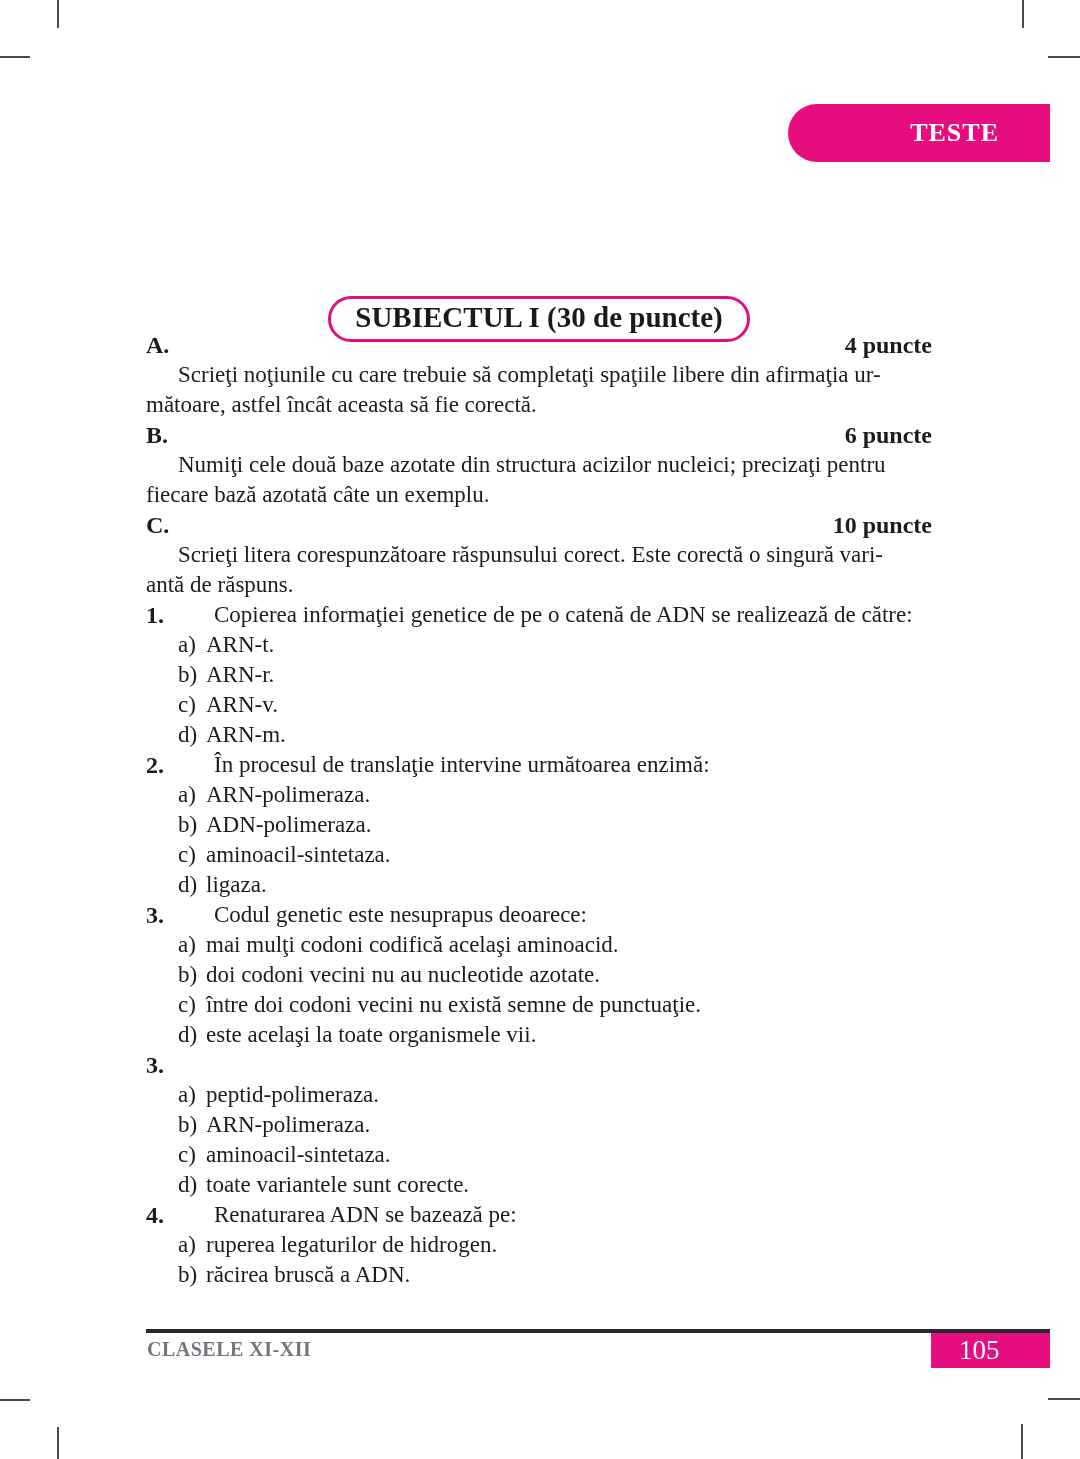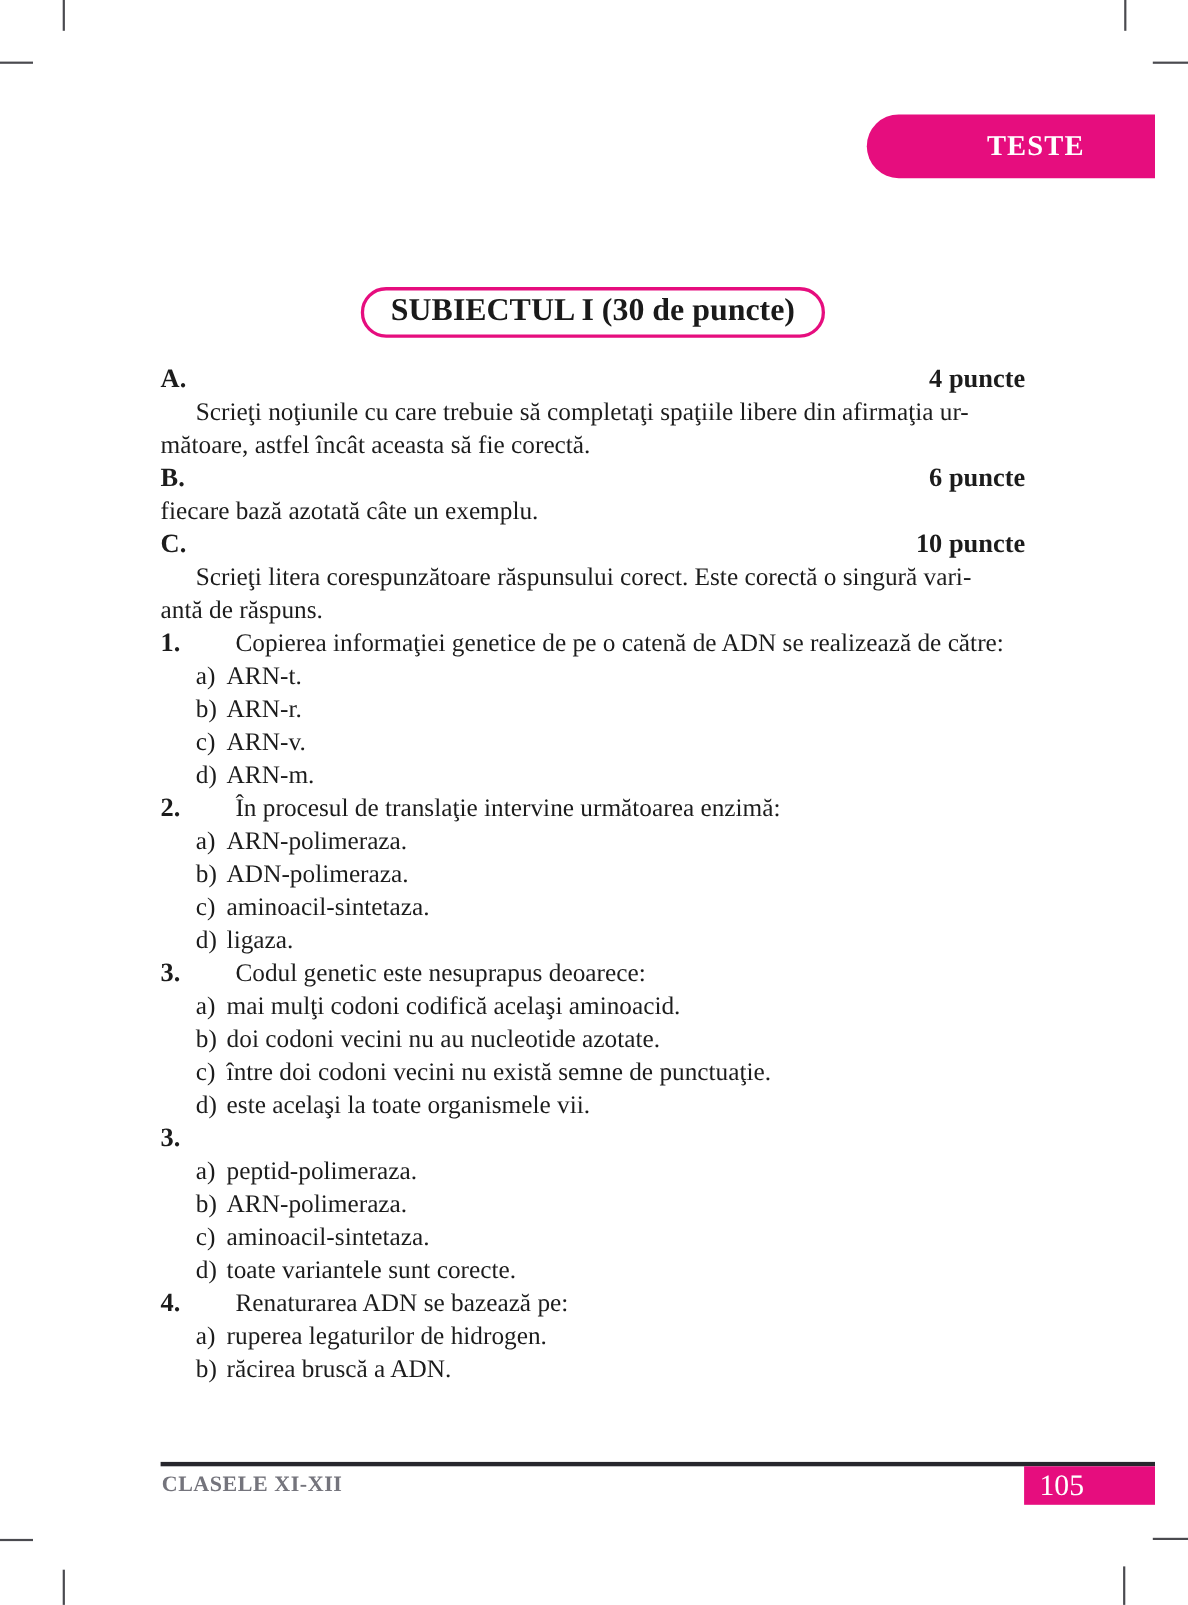--- a/index.html
+++ b/index.html
@@ -17,42 +17,42 @@
     overflow:hidden;
   }
   
   .crop{position:absolute;background:var(--crop);}
   
   .badge{
     position:absolute;left:788px;top:104px;width:262px;height:58px;
     background:var(--accent);
     border-radius:29px 0 0 29px;
     display:flex;align-items:center;justify-content:flex-end;
-    padding-right:64px;box-sizing:border-box;
+    padding-right:51px;box-sizing:border-box;
   }
   .badge span{
     color:#ffffff;font-weight:bold;font-size:26px;letter-spacing:1px;
   }
   
   .body-col{position:absolute;left:146px;top:0;width:786px;height:100%;}
   .page-title{
     position:absolute;top:170px;left:0;width:100%;
     text-align:center;color:var(--accent);
     font-size:35px;font-weight:bold;white-space:nowrap;
   }
   .subject-box-wrap{
     position:absolute;top:261px;left:0;width:100%;
     display:flex;justify-content:center;
   }
   .subject-box{
     border:3px solid var(--accent);
     border-radius:23px;
     padding:2px 24px 5px 24px;
     font-size:29px;font-weight:bold;color:#1a1a1a;
-    background:#ffffff;white-space:nowrap;
+    background:#ffffff;white-space:nowrap;margin-top:35px;
   }
   .flow{
     position:absolute;top:330px;left:0;width:100%;
     font-size:23px;color:#1c1c1c;
   }
   .section-head{
     display:flex;justify-content:space-between;
     font-weight:bold;font-size:24px;line-height:30px;
   }
   .sec-line{line-height:30px;white-space:nowrap;}
@@ -70,21 +70,21 @@
   }
   .footer-left{
     position:absolute;left:147px;top:1338px;
     color:var(--footer-text);
     font-weight:bold;font-size:20px;letter-spacing:0.5px;white-space:nowrap;
   }
   .page-num-box{
     position:absolute;left:931px;top:1333px;width:119px;height:35px;
     background:var(--accent);
     display:flex;align-items:center;
-    padding-left:14px;box-sizing:border-box;
+    padding-left:28px;box-sizing:border-box;
   }
   .page-num-box span{color:#ffffff;font-size:27px;line-height:35px;}
 </style>
 </head>
 <body>
 
 <div class="page">
 
   <div class="crop" style="left:57px;top:0;width:2px;height:28px;"></div>
   <div class="crop" style="left:0;top:56px;width:30px;height:2px;"></div>
@@ -117,20 +117,21 @@
               <div class="sec-line">mătoare, astfel încât aceasta să fie corectă.</div>
             </div>
     </div>
 
     <div class="section">
       <div class="section-head">
         <span class="sec-letter">B.</span>
         <span class="sec-points">6 puncte</span>
       </div>
       <div class="sec-lines">
+              <div class="sec-line indent">Numiţi cele două baze azotate din structura acizilor nucleici; precizaţi pentru</div>
               <div class="sec-line">fiecare bază azotată câte un exemplu.</div>
             </div>
     </div>
 
     <div class="section">
       <div class="section-head">
         <span class="sec-letter">C.</span>
         <span class="sec-points">10 puncte</span>
       </div>
       <div class="sec-lines">

